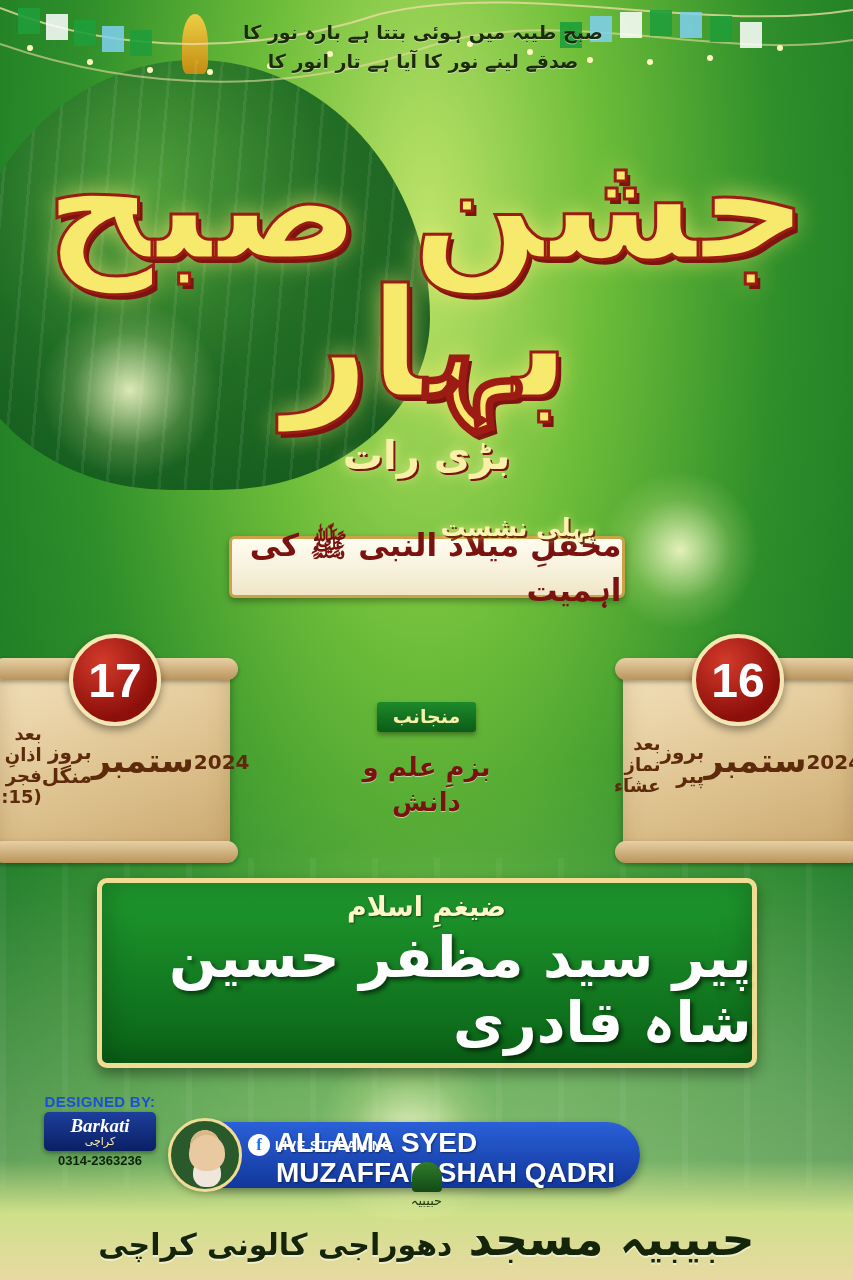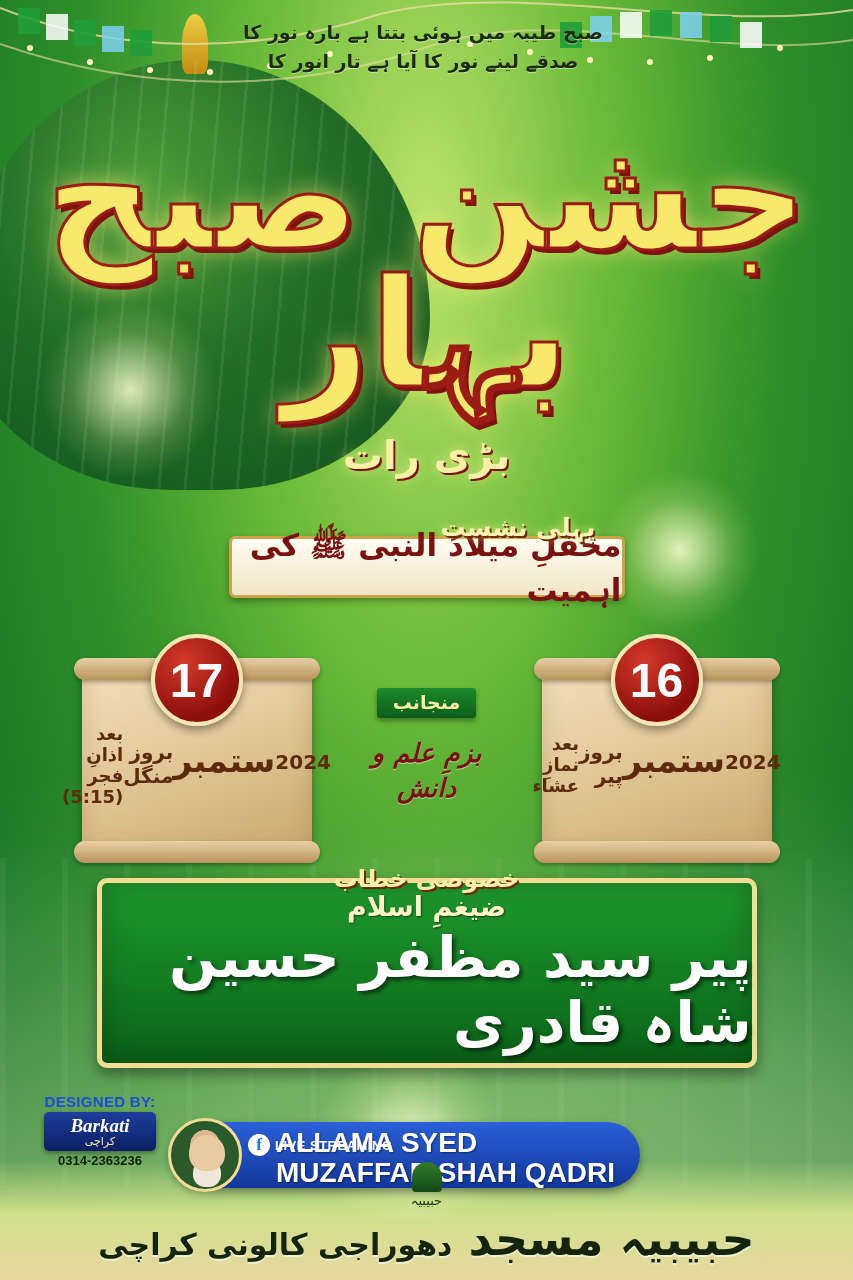--- a/index.html
+++ b/index.html
@@ -70,21 +70,21 @@
     position: absolute; top: 18px; right: 250px; width: 360px;
     text-align: center; z-index: 6;
   }
   .couplet div {
     color: #1d2b0c; font-size: 19px; line-height: 1.55; font-weight: bold;
     text-shadow: 0 1px 0 rgba(255,255,255,.45);
   }
 
   
   .title-wrap {
-    position: absolute; top: 100px; left: 0; width: 853px; height: 330px; z-index: 7;
+    position: absolute; top: 110px; left: 0; width: 853px; height: 330px; z-index: 7;
     display: flex; align-items: center; 
   }
   .title-main {
     font-family: "DejaVu Sans", sans-serif; direction: rtl;
     font-size: 150px; font-weight: bold; line-height: .92;
     color: #f6e96b;
     text-align: center;
     -webkit-text-stroke: 3px #9c1b13;
     text-shadow:
       0 0 2px #9c1b13,
@@ -119,21 +119,21 @@
   }
   .session-text {
     font-family: "DejaVu Sans", sans-serif; direction: rtl;
     font-size: 31px; font-weight: bold; color: #7a1210;
     letter-spacing: .5px;
   }
 
   
   .scrolls {
     position: absolute; top: 632px; left: 0; width: 853px; height: 240px; z-index: 9;
-    display: flex; justify-content: center; align-items: flex-start; gap: 40px;
+    display: flex; justify-content: space-between; align-items: flex-start; gap: 40px;
   }
   .scroll {
     position: relative; width: 230px; height: 185px; margin-top: 36px;
     background: linear-gradient(160deg, #f3e1bb, #dcc08c 60%, #cba86f);
     border-radius: 10px;
     box-shadow: 0 5px 10px rgba(0,0,0,.35), inset 0 0 22px rgba(140,100,50,.3);
   }
   .scroll:before, .scroll:after {
     content: ""; position: absolute; left: -8px; right: -8px; height: 22px;
     background: linear-gradient(#e7d0a4, #b9945c);
@@ -156,34 +156,33 @@
     width: 92px; height: 92px; border-radius: 50%;
     background: radial-gradient(circle at 35% 28%, #d33a2a, #8c0f0b 70%);
     border: 4px solid #f4e7b4;
     box-shadow: 0 4px 9px rgba(0,0,0,.4);
     display: flex; align-items: center; justify-content: center;
     color: #ffffff; font-size: 48px; font-weight: bold;
     font-family: "Liberation Sans", sans-serif;
     z-index: 3;
   }
   .scroll-center {
-    position: relative; width: 150px; margin-top: 56px; text-align: center;
+    position: relative; width: 150px; margin-top: 70px; text-align: center;
   }
   .ribbon {
     display: inline-block; padding: 3px 16px 5px;
     background: linear-gradient(#1d8a2a, #0c5c18);
     color: #f7f0a8; font-family: "DejaVu Sans", sans-serif; direction: rtl;
     font-size: 19px; font-weight: bold;
     border-radius: 3px; box-shadow: 0 3px 5px rgba(0,0,0,.35);
   }
   .center-lines {
     margin-top: 18px; direction: rtl; font-family: "DejaVu Sans", sans-serif;
     font-size: 26px; font-weight: bold; color: #7a1210; line-height: 1.35;
     text-shadow: 0 1px 0 rgba(255,255,255,.5);
-    font-style: italic;
   }
 
   
   .speaker {
     position: absolute; top: 878px; left: 50%; transform: translateX(-50%);
     width: 660px; height: 190px; z-index: 9;
     background: linear-gradient(#1f9a2e, #0a6317);
     border: 5px solid #f0dd93;
     border-radius: 10px;
     box-shadow: 0 6px 14px rgba(0,0,0,.4), inset 0 0 32px rgba(0,0,0,.25);
@@ -370,21 +369,20 @@
       <div class="scroll-year">2024</div>
       <div class="scroll-month">ستمبر</div>
       <div class="scroll-day">بروز پیر</div>
       <div class="scroll-time">بعد نمازِ عشاء</div>
     </div>
   </div>
 
 </div>
 
 <div class="speaker">
-  <div class="speaker-kicker">خصوصی خطاب</div>
   <div class="speaker-role">ضیغمِ اسلام</div>
   <div class="speaker-name">پیر سید مظفر حسین شاہ قادری</div>
 </div>
 
 <div class="designer">
   <div class="designer-label">DESIGNED BY:</div>
   <div class="designer-card">
     <div class="designer-brand">Barkati</div>
     <div class="designer-brand-ur">کراچی</div>
   </div>

